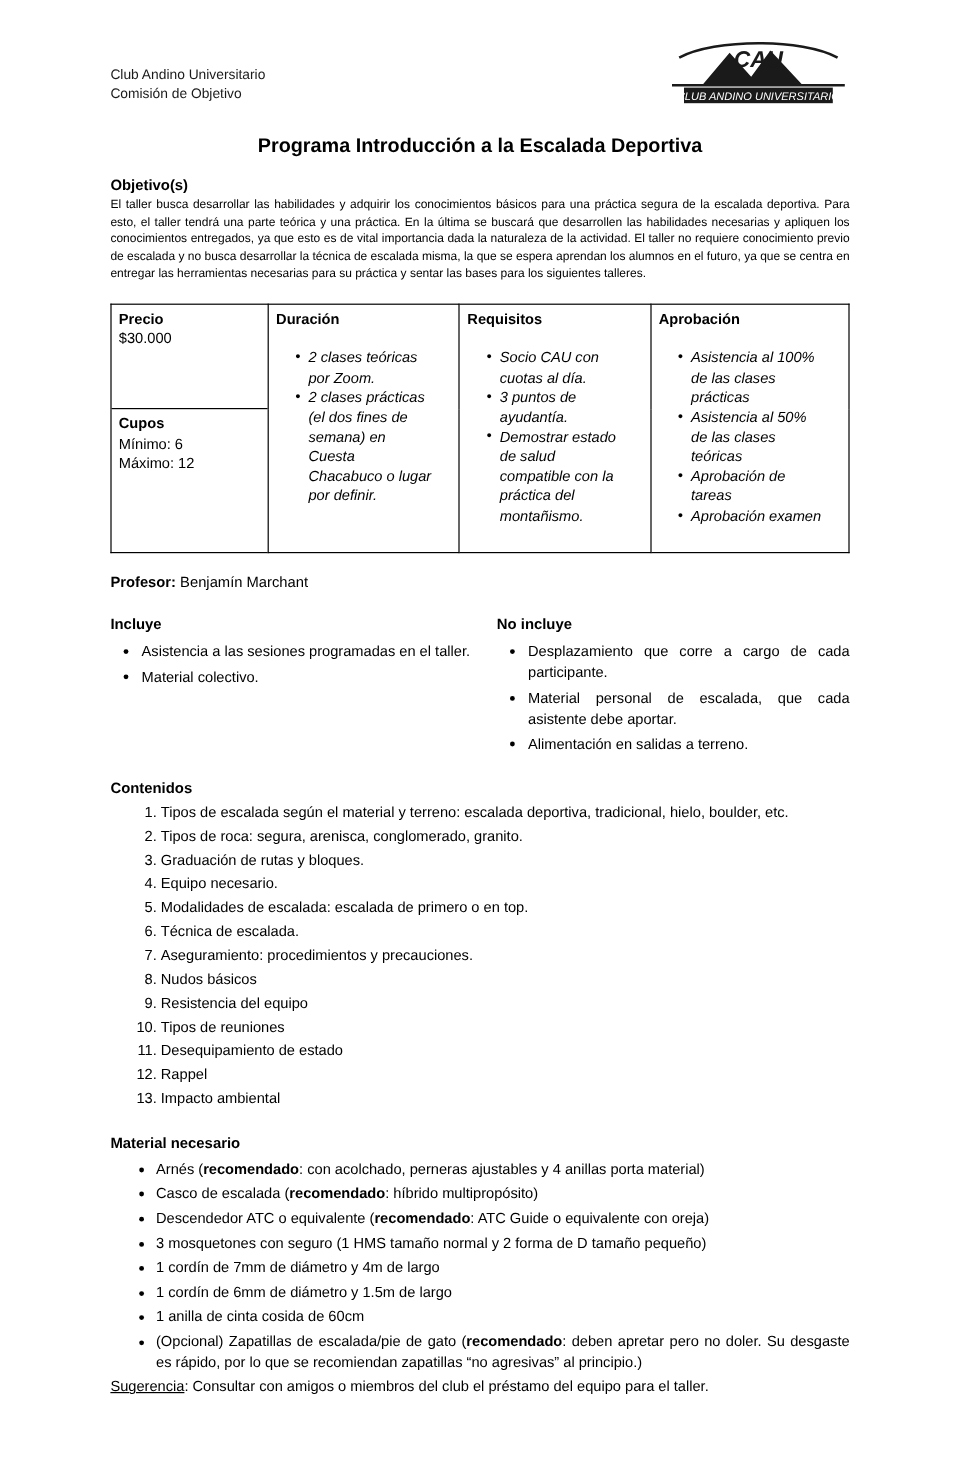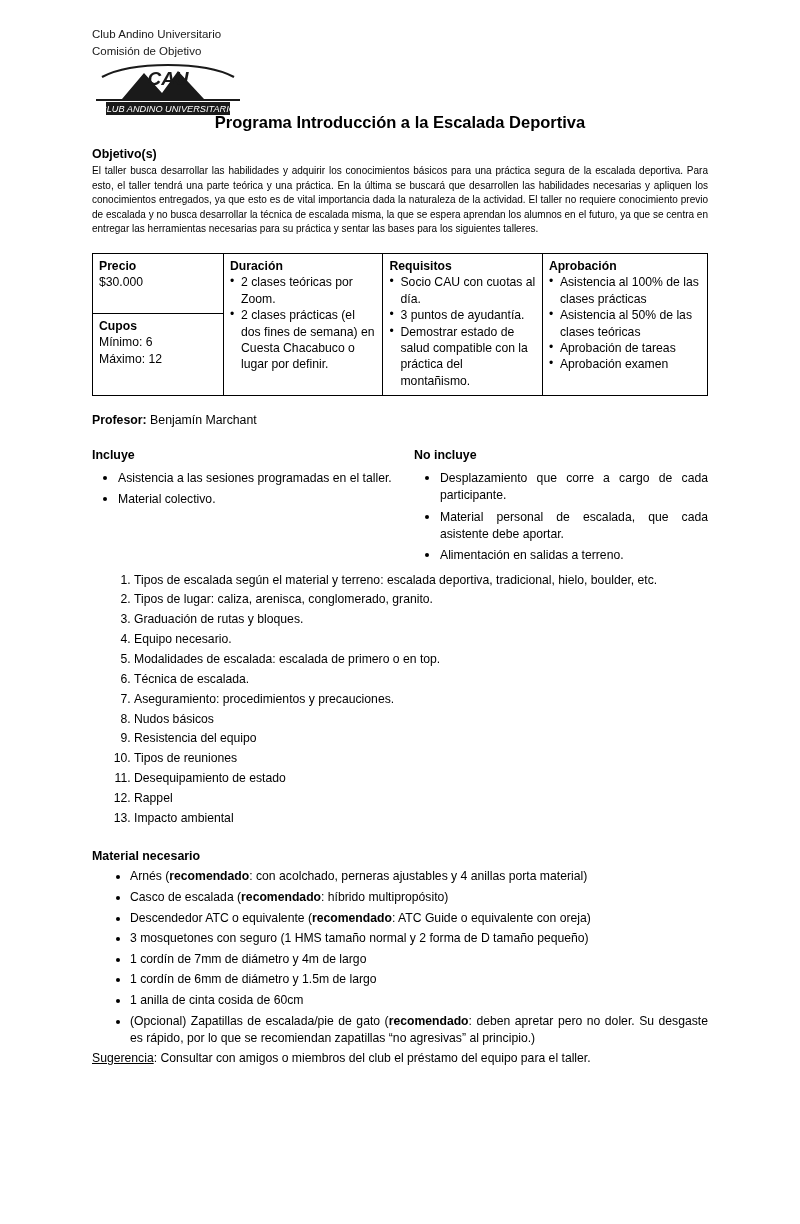--- a/index.html
+++ b/index.html
@@ -21,23 +21,22 @@
     width: 800px;
     height: 1224px;
     box-sizing: border-box;
     padding: 26px 92px 0 92px;
   }
 
   
   .header {
     display: flex;
     justify-content: space-between;
-    align-items: flex-start;
+    align-items: flex-end;
     height: 62px;
-    flex-direction: column;
   }
   .org-lines {
     font-size: 11.5px;
     line-height: 1.45;
     color: #1a1a1a;
   }
   .logo {
     width: 152px;
     height: 58px;
     position: relative;
@@ -79,23 +78,24 @@
     padding: 4px 6px 6px 6px;
     line-height: 1.35;
   }
   table.info .col1 { width: 21%; }
   table.info .col2 { width: 26%; }
   table.info .col3 { width: 26%; }
   table.info .col4 { width: 27%; }
   .cell-head { font-weight: bold; }
   .noborder-bottom { border-bottom: none !important; }
   .bullet-list {
-    margin: 0;
+    margin: 16px;
     padding: 0;
     list-style: none;
+    font-style: italic;
   }
   .bullet-list li {
     position: relative;
     padding-left: 11px;
   }
   .bullet-list li:before {
     content: "\2022";
     position: absolute;
     left: 0;
     top: -1px;
@@ -250,23 +250,24 @@
     <div class="col right">
       <div class="section-head">No incluye</div>
       <ul class="dotted">
         <li>Desplazamiento que corre a cargo de cada participante.</li>
         <li>Material personal de escalada, que cada asistente debe aportar.</li>
         <li>Alimentación en salidas a terreno.</li>
       </ul>
     </div>
   </div>
 
+  <div class="section-head contents-head">Contenidos</div>
   <ol class="contents">
     <li>Tipos de escalada según el material y terreno: escalada deportiva, tradicional, hielo, boulder, etc.</li>
-    <li>Tipos de lugar: caliza, arenisca, conglomerado, granito.</li>
+    <li>Tipos de roca: segura, arenisca, conglomerado, granito.</li>
     <li>Graduación de rutas y bloques.</li>
     <li>Equipo necesario.</li>
     <li>Modalidades de escalada: escalada de primero o en top.</li>
     <li>Técnica de escalada.</li>
     <li>Aseguramiento: procedimientos y precauciones.</li>
     <li>Nudos básicos</li>
     <li>Resistencia del equipo</li>
     <li>Tipos de reuniones</li>
     <li>Desequipamiento de estado</li>
     <li>Rappel</li>

